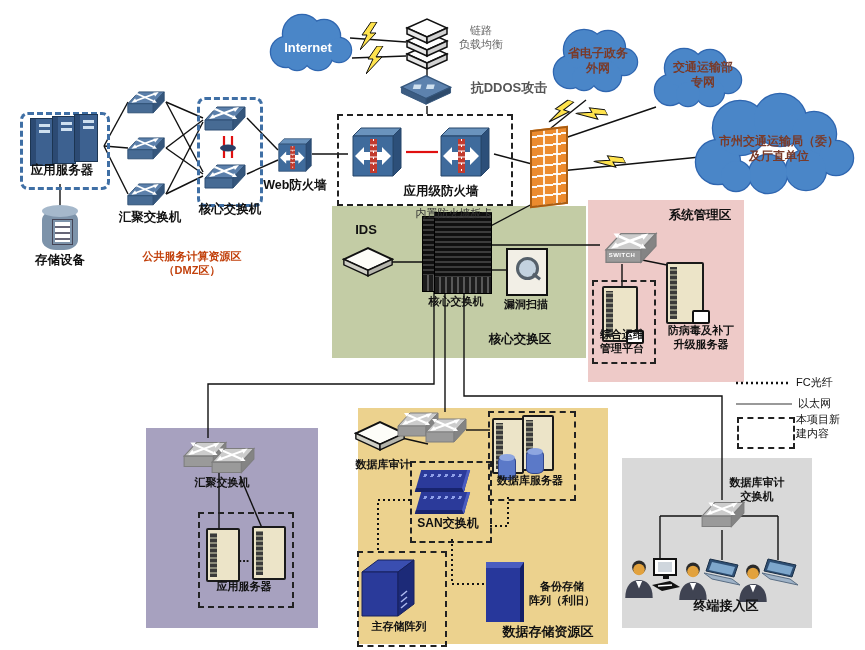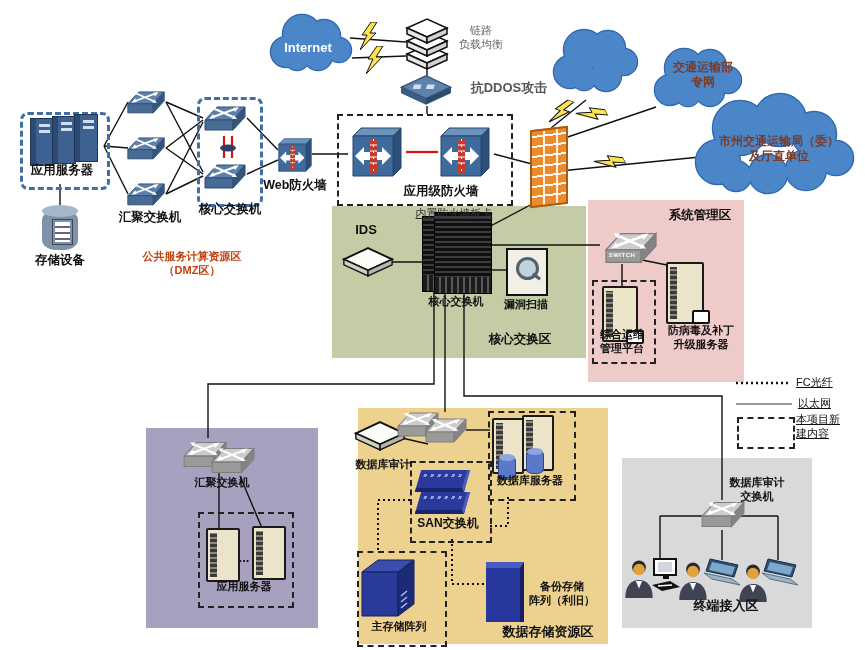--- a/index.html
+++ b/index.html
@@ -2,21 +2,21 @@
 <html><head>
 <meta charset="utf-8">
 <style>
   html,body{margin:0;padding:0;background:#fff;}
   #canvas{position:relative;width:865px;height:650px;background:#fff;overflow:hidden;
           font-family:"Liberation Sans","DejaVu Sans",sans-serif;}
   .abs{position:absolute;}
   .zone{position:absolute;}
   .lbl{position:absolute;white-space:pre-line;text-align:center;color:#111;
        font-size:11px;line-height:1.25;font-weight:bold;}
-  .lbl.n{font-weight:normal;text-decoration:underline;}
+  .lbl.n{font-weight:normal;}
   .lbl.big{font-size:12.5px;}
   .lbl.red{color:#c2410c;font-size:11px;}
   .lbl.gray{color:#666;font-weight:normal;}
   .lbl.ddos{color:#555;font-size:13px;}
   .lbl.white{color:#fff;font-size:13px;}
   .lbl.cloudtxt{color:#7a3a28;font-size:12px;}
   .lbl.left{text-align:left;}
   .dashed{position:absolute;border:2px dashed #222;}
   .dashed.blue{border-color:#3f6fa5;border-width:3px;border-radius:8px;}
   
@@ -393,20 +393,22 @@
       <use href="#laptop"></use>
     </svg>
   <svg class="abs" style="left:738px;top:564px" width="30" height="38">
       <use href="#person"></use>
     </svg>
   <svg class="abs" style="left:760px;top:558px" width="42" height="32">
       <use href="#laptop"></use>
     </svg>
 
   <div class="lbl white" style="left:272px;top:40px;width:72px">Internet</div>
+  <div class="lbl cloudtxt" style="left:556px;top:46px;width:84px">省电子政务
+外网</div>
   <div class="lbl cloudtxt" style="left:660px;top:60px;width:86px">交通运输部
 专网</div>
   <div class="lbl cloudtxt" style="left:698px;top:134px;width:162px">市州交通运输局（委）
 及厅直单位</div>
 
   <div class="lbl gray" style="left:450px;top:24px;width:62px">链路
 负载均衡</div>
   <div class="lbl ddos" style="left:464px;top:80px;width:90px">抗DDOS攻击</div>
   <div class="lbl big" style="left:22px;top:163px;width:80px">应用服务器</div>
   <div class="lbl big" style="left:20px;top:253px;width:80px">存储设备</div>

